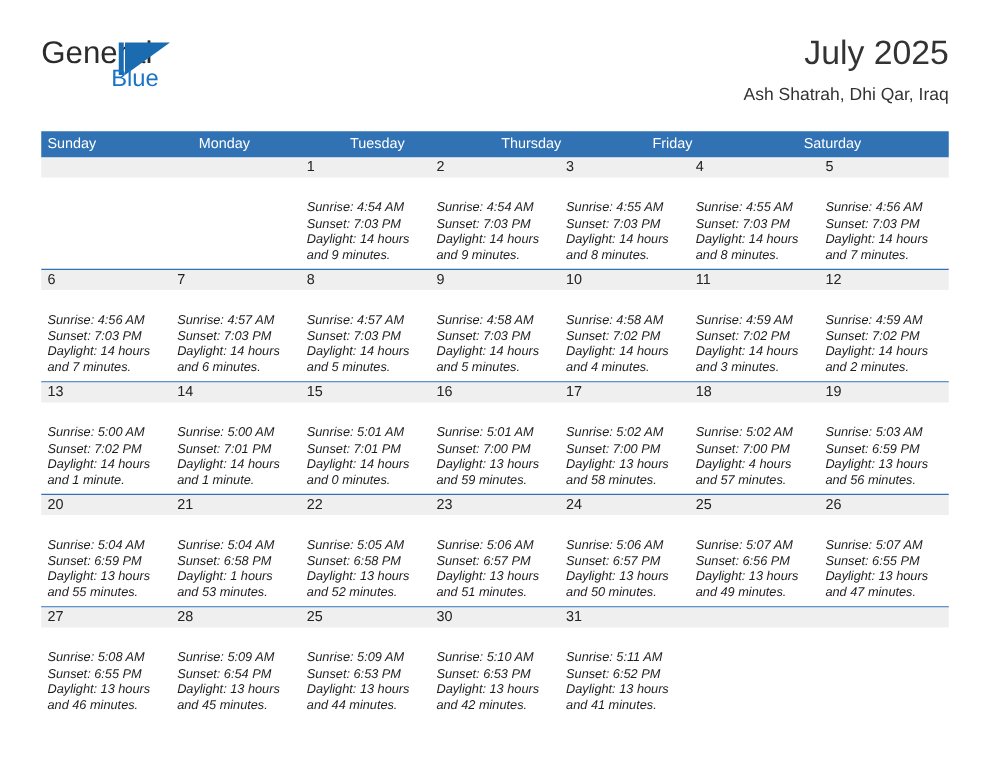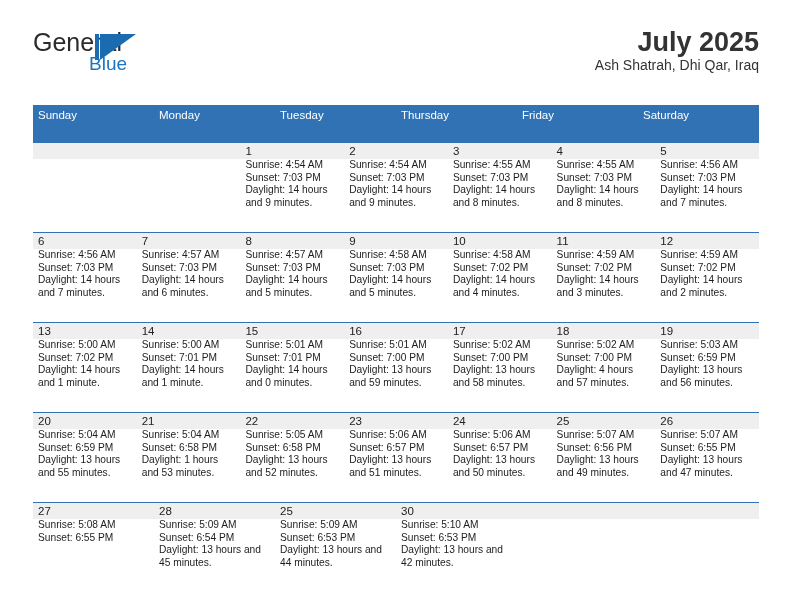--- a/index.html
+++ b/index.html
@@ -76,40 +76,40 @@
     position: absolute;
     right: 0;
     top: 0;
     text-align: right;
   }
   .cal-title {
     font-size: 27px;
     color: #333333;
     line-height: 1.1;
     white-space: nowrap;
-    font-weight: bold;
   }
   .cal-subtitle {
+    margin-top: 10px;
     font-size: 14px;
     color: #333333;
     line-height: 1.1;
     white-space: nowrap;
   }
 
   
   .calendar {
     position: absolute;
     left: 33px;
     top: 105px;
     width: 726px;
   }
   .weekday-row {
     display: flex;
     background: #3172b5;
-    height: 38px;
+    height: 21px;
   }
   .weekday {
     flex: 1 1 0;
     color: #ffffff;
     font-size: 11.5px;
     line-height: 21px;
     padding-left: 5px;
     box-sizing: border-box;
     white-space: nowrap;
   }
@@ -141,21 +141,22 @@
     padding-right: 3px;
     z-index: 1;
   }
   .day-num {
     font-size: 11.5px;
     color: #222222;
     line-height: 16px;
     height: 16px;
   }
   .day-lines {
-    margin-top: 0;
+    margin-top: 19px;
+    font-style: italic;
   }
   .day-line {
     font-size: 10.2px;
     line-height: 12.6px;
     color: #1d1d1d;
     white-space: nowrap;
   }
   .day-line.wrap {
     white-space: normal;
   }
@@ -440,20 +441,21 @@
           </div>
         </div>
         <div class="week">
           <div class="week-inner">
             <div class="daynum-band"></div>
             <div class="day">
               <div class="day-num">27</div>
               <div class="day-lines">
                 <div class="day-line">Sunrise: 5:08 AM</div>
                 <div class="day-line">Sunset: 6:55 PM</div>
+                <div class="day-line wrap">Daylight: 13 hours and 46 minutes.</div>
               </div>
             </div>
             <div class="day">
               <div class="day-num">28</div>
               <div class="day-lines">
                 <div class="day-line">Sunrise: 5:09 AM</div>
                 <div class="day-line">Sunset: 6:54 PM</div>
                 <div class="day-line wrap">Daylight: 13 hours and 45 minutes.</div>
               </div>
             </div>
@@ -464,20 +466,28 @@
                 <div class="day-line">Sunset: 6:53 PM</div>
                 <div class="day-line wrap">Daylight: 13 hours and 44 minutes.</div>
               </div>
             </div>
             <div class="day">
               <div class="day-num">30</div>
               <div class="day-lines">
                 <div class="day-line">Sunrise: 5:10 AM</div>
                 <div class="day-line">Sunset: 6:53 PM</div>
                 <div class="day-line wrap">Daylight: 13 hours and 42 minutes.</div>
+              </div>
+            </div>
+            <div class="day">
+              <div class="day-num">31</div>
+              <div class="day-lines">
+                <div class="day-line">Sunrise: 5:11 AM</div>
+                <div class="day-line">Sunset: 6:52 PM</div>
+                <div class="day-line wrap">Daylight: 13 hours and 41 minutes.</div>
               </div>
             </div>
             <div class="day empty">
               <div class="day-num"></div>
               <div class="day-lines">
                 <div class="day-line"></div>
                 <div class="day-line"></div>
                 <div class="day-line wrap"></div>
               </div>
             </div>

